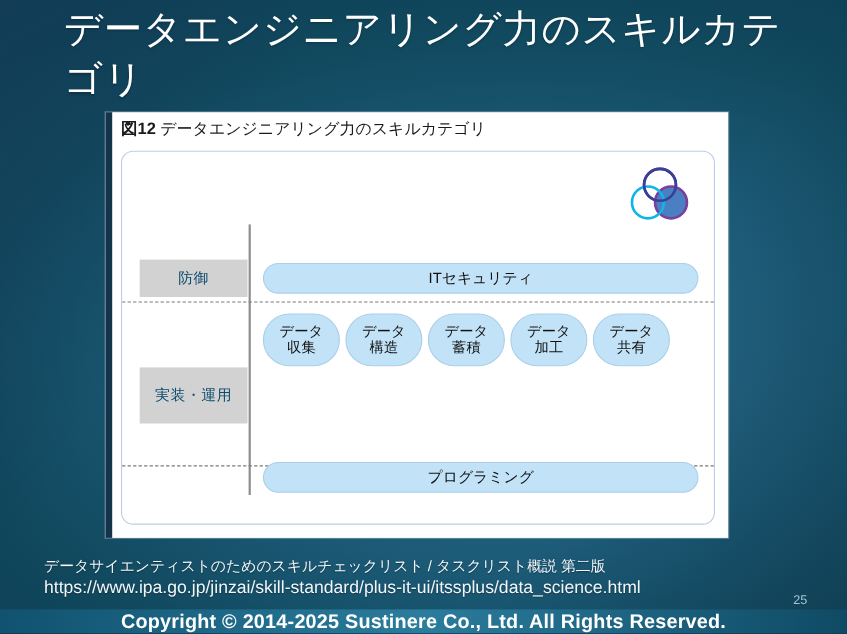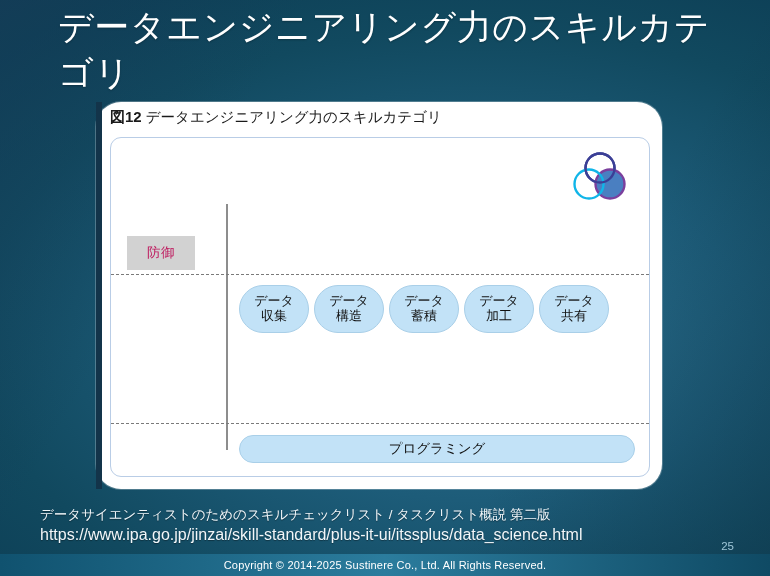--- a/index.html
+++ b/index.html
@@ -26,21 +26,20 @@
     font-weight:400;letter-spacing:.5px;
     text-shadow:0 1px 2px rgba(0,0,0,.25);
     z-index:4;
   }
 
   
   .figure-panel{
     position:absolute;left:96px;top:102px;width:566px;height:387px;
     background:#ffffff;z-index:3;
     box-shadow:0 0 0 1px rgba(255,255,255,.25);
-    border-radius:25px;
   }
   .figure-panel .leftband{
     position:absolute;left:0;top:0;width:6px;height:100%;
     background:#13344a;
   }
   .figure-caption{
     position:absolute;left:14px;top:6px;right:10px;
     font-size:14.5px;color:#1a1a1a;white-space:nowrap;
   }
   .figure-caption .fignum{font-weight:bold;font-size:15px;}
@@ -61,40 +60,40 @@
     background:#8d8d8d;
   }
   .dash{
     position:absolute;left:0px;right:0px;height:0;
     border-top:1.4px dashed #7a7a7a;
   }
   .dash.d1{top:136px;}
   .dash.d2{top:285px;}
 
   .cat{
-    position:absolute;left:16px;width:68px;height:34px;
-    background:#d2d2d2;color:#be185d;
+    position:absolute;left:16px;width:98px;height:34px;
+    background:#d2d2d2;color:#0c4a6e;
     display:flex;align-items:center;justify-content:center;
     font-size:13.5px;letter-spacing:.5px;white-space:nowrap;
   }
   .cat.c1{top:98px;}
   .cat.c2{top:196px;height:51px;}
   .cat.c3{top:295px;}
 
   .pill{
     position:absolute;
     background:#c2e2f7;border:1px solid #a9cfe8;border-radius:22px;
     display:flex;flex-direction:column;align-items:center;justify-content:center;
     color:#111;font-size:13.5px;line-height:1.12;white-space:nowrap;
   }
   .pill.bar{left:128px;right:14px;height:26px;border-radius:14px;}
   .pill.bar.b-sec{top:101px;}
   .pill.bar.b-ai{top:207px;}
   .pill.bar.b-env{top:256px;}
-  .pill.bar.b-prog{top:297px;}
+  .pill.bar.b-prog{top:282px;}
 
   .pill.sm{width:68px;height:46px;top:147px;border-radius:24px;font-size:13px;}
   .pill.sm.s1{left:128px;}
   .pill.sm.s2{left:203px;}
   .pill.sm.s3{left:278px;}
   .pill.sm.s4{left:353px;}
   .pill.sm.s5{left:428px;}
   .pill.sm span{display:block;}
 
   
@@ -104,21 +103,21 @@
     text-shadow:0 1px 1px rgba(0,0,0,.35);
   }
   .source .url{font-size:16px;}
   .pagenum{
     position:absolute;left:0;top:540px;width:734px;text-align:right;
     color:#9fc6d8;font-size:11.5px;z-index:4;
   }
   .copyright{
     position:absolute;left:0;bottom:0;width:770px;height:22px;
     display:flex;align-items:center;justify-content:center;
-    color:#ffffff;font-size:11px;font-weight:normal;
+    color:#ffffff;font-size:18px;font-weight:bold;
     background:linear-gradient(90deg,#10526f 0%,#2b7c9d 50%,#0f4a64 100%);
     z-index:5;letter-spacing:.2px;
   }
 </style>
 </head>
 <body>
 
 <div id="slide">
 
   <div class="title">データエンジニアリング力のスキルカテゴリ</div>
@@ -140,21 +139,23 @@
           <circle cx="22" cy="34" r="14.5" fill="none" stroke="#10b5e8" stroke-width="2.4"></circle>
           <circle cx="33" cy="18" r="14.5" fill="none" stroke="#3b3f96" stroke-width="2.4"></circle>
         </svg>
       </div>
 
       <div class="vline"></div>
       <div class="dash d1"></div>
       <div class="dash d2"></div>
 
       <div class="cat c1">防御</div>
+      <div class="cat c2">実装・運用</div>
 
+      <div class="pill bar b-sec">ITセキュリティ</div>
       <div class="pill bar b-prog">プログラミング</div>
 
       <div class="pill sm s1">
         <span>データ</span>
         <span>収集</span>
       </div>
       <div class="pill sm s2">
         <span>データ</span>
         <span>構造</span>
       </div>

